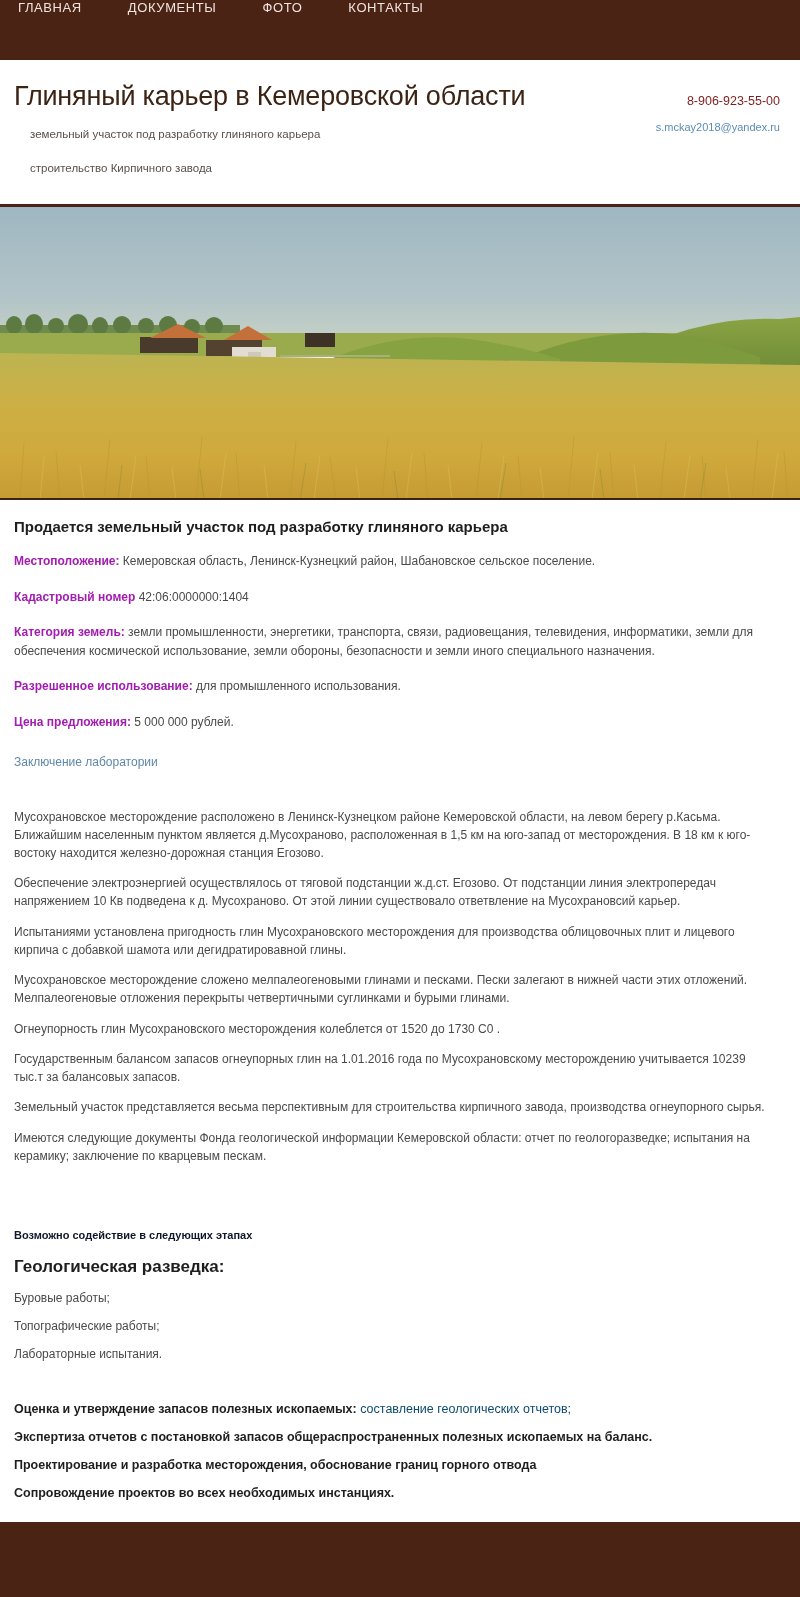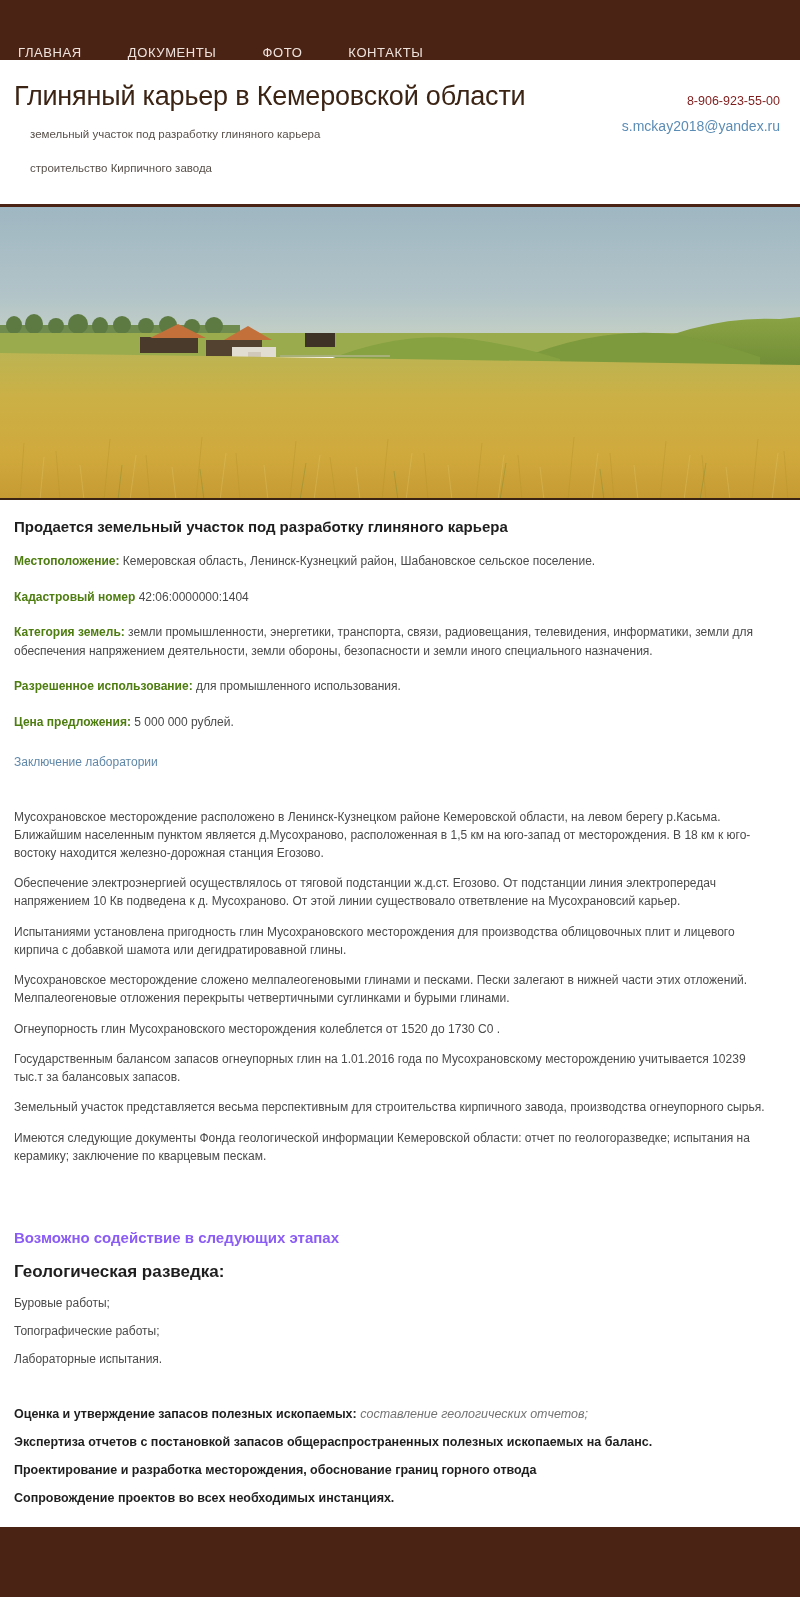--- a/index.html
+++ b/index.html
@@ -12,21 +12,21 @@
     height: 1597px;
     font-family: "Liberation Sans", "DejaVu Sans", sans-serif;
     overflow: hidden;
   }
 
   
   .nav {
     background: #4a2314;
     height: 60px;
     display: flex;
-    align-items: flex-end;
+    align-items: flex-start;
     padding-left: 18px;
   }
   .nav-item {
     color: #f0e4de;
     font-size: 13px;
     letter-spacing: 0.6px;
     text-transform: uppercase;
     margin-right: 46px;
     text-decoration: none;
     cursor: pointer;
@@ -63,21 +63,21 @@
     padding-top: 16px;
     padding-right: 6px;
   }
   .phone {
     font-size: 12.5px;
     color: #7f1d1d;
     margin-bottom: 9px;
     white-space: nowrap;
   }
   .email-link {
-    font-size: 14px;
+    font-size: 11px;
     color: #5b8cb5;
     text-decoration: none;
     cursor: pointer;
     white-space: nowrap;
   }
 
   
   .hero {
     width: 800px;
     height: 293px;
@@ -97,21 +97,21 @@
     font-weight: bold;
     color: #1e1e1e;
     margin: 0 0 17px 0;
   }
   .spec-line {
     font-size: 12px;
     color: #4a4a4a;
     line-height: 1.55;
     margin: 0 0 17px 0;
   }
-  .spec-line b { color: #4d7c0f; }
+  .spec-line b { color: #a21caf; }
   .lab-link {
     display: inline-block;
     font-size: 12px;
     color: #5f87a8;
     text-decoration: none;
     cursor: pointer;
     margin: 6px 0 0 0;
   }
 
   .gap-lg { height: 38px; }
@@ -119,23 +119,23 @@
   .gap-xl { height: 52px; }
 
   .para {
     font-size: 12px;
     color: #4a4a4a;
     line-height: 1.52;
     margin: 0 0 12px 0;
   }
 
   .h-stages {
-    font-size: 15px;
+    font-size: 11px;
     font-weight: bold;
-    color: #8b5cf6;
+    color: #0f172a;
     margin: 0 0 16px 0;
   }
   .stage-head {
     font-size: 17px;
     font-weight: bold;
     color: #1e1e1e;
     margin: 0 0 14px 0;
   }
   .stage-item {
     font-size: 12px;
@@ -143,22 +143,21 @@
     margin: 14px 0 14px 0;
   }
   .stage-strong {
     font-size: 12.5px;
     font-weight: bold;
     color: #1e1e1e;
     margin: 0 0 14px 0;
   }
   .stage-strong .normal {
     font-weight: normal;
-    color: #737373;
-    font-style: italic;
+    color: #0c4a6e;
   }
 
   
   .footer {
     background: #4a2314;
     height: 80px;
     padding: 0 14px;
     display: flex;
     justify-content: space-between;
     align-items: flex-start;
@@ -310,21 +309,21 @@
   <p class="spec-line">
     <b>Местоположение:</b><span> Кемеровская область, Ленинск-Кузнецкий район, Шабановское сельское поселение.</span>
   </p>
 
 
   <p class="spec-line">
     <b>Кадастровый номер</b><span> 42:06:0000000:1404</span>
   </p>
 
   <p class="spec-line">
-    <b>Категория земель:</b><span> земли промышленности, энергетики, транспорта, связи, радиовещания, телевидения, информатики, земли для обеспечения напряжением деятельности, земли обороны, безопасности и земли иного специального назначения.</span>
+    <b>Категория земель:</b><span> земли промышленности, энергетики, транспорта, связи, радиовещания, телевидения, информатики, земли для обеспечения космической использование, земли обороны, безопасности и земли иного специального назначения.</span>
   </p>
 
   <p class="spec-line">
     <b>Разрешенное использование:</b><span> для промышленного использования.</span>
   </p>
 
   <p class="spec-line">
     <b>Цена предложения:</b><span> 5 000 000 рублей.</span>
   </p>
 

